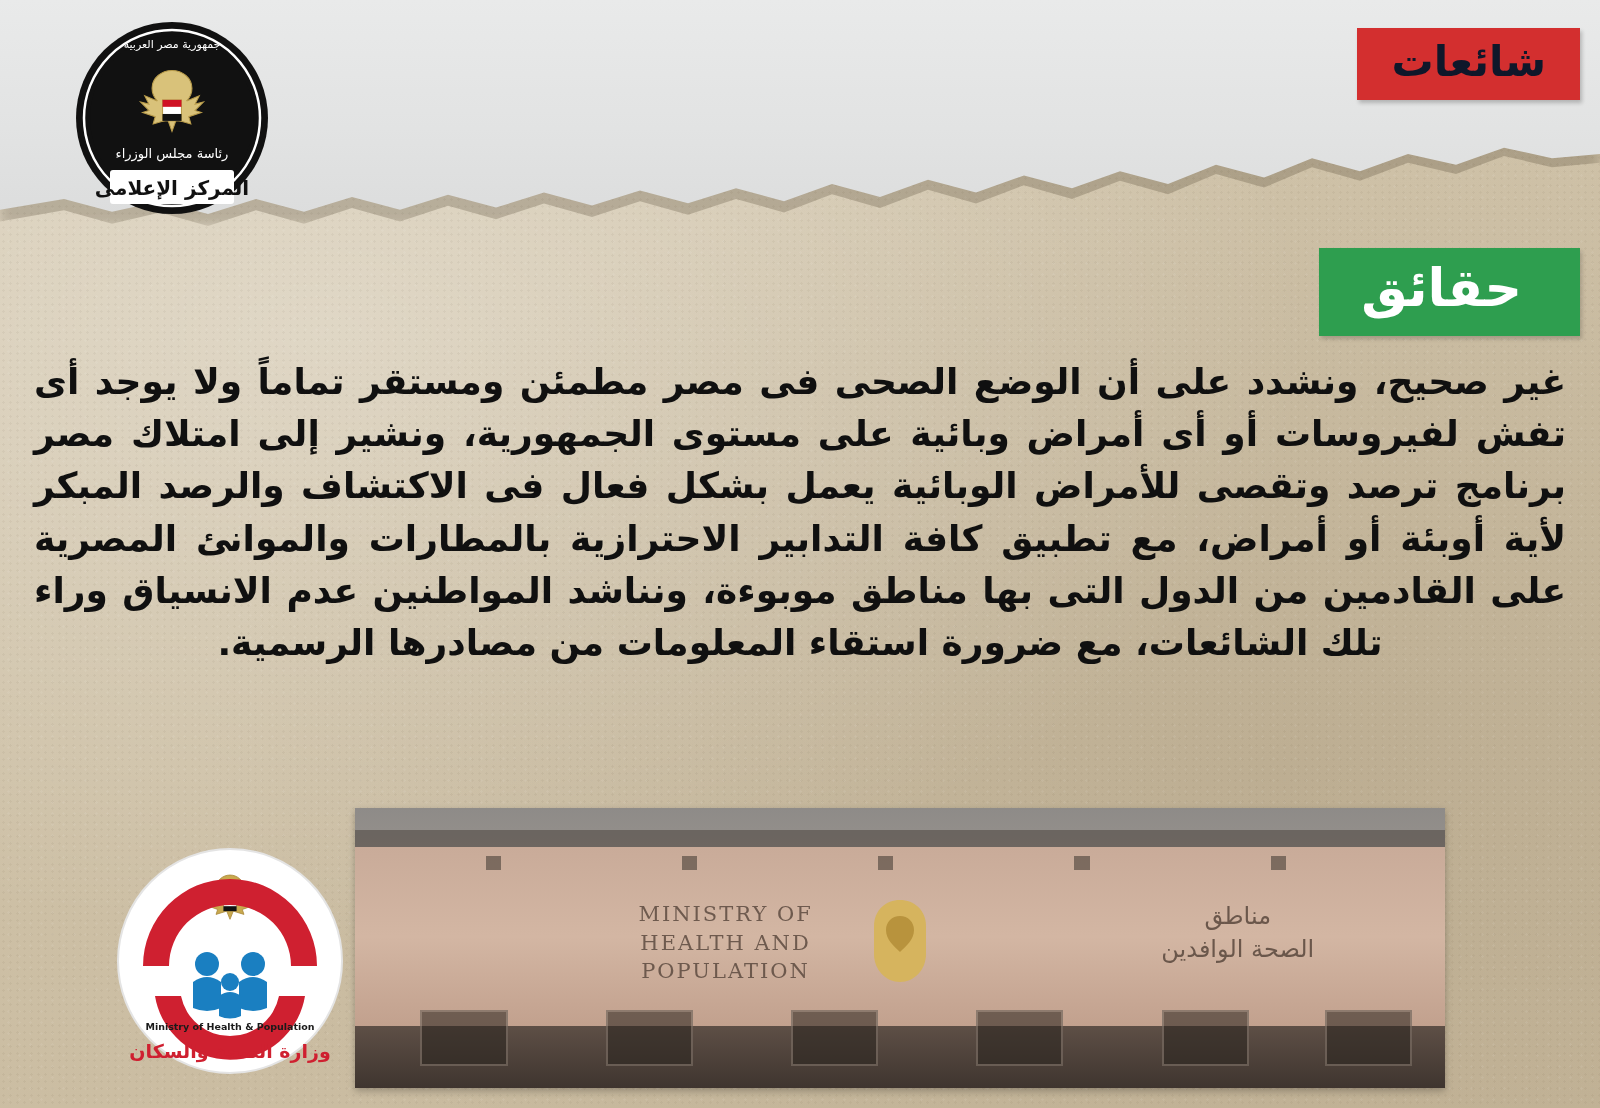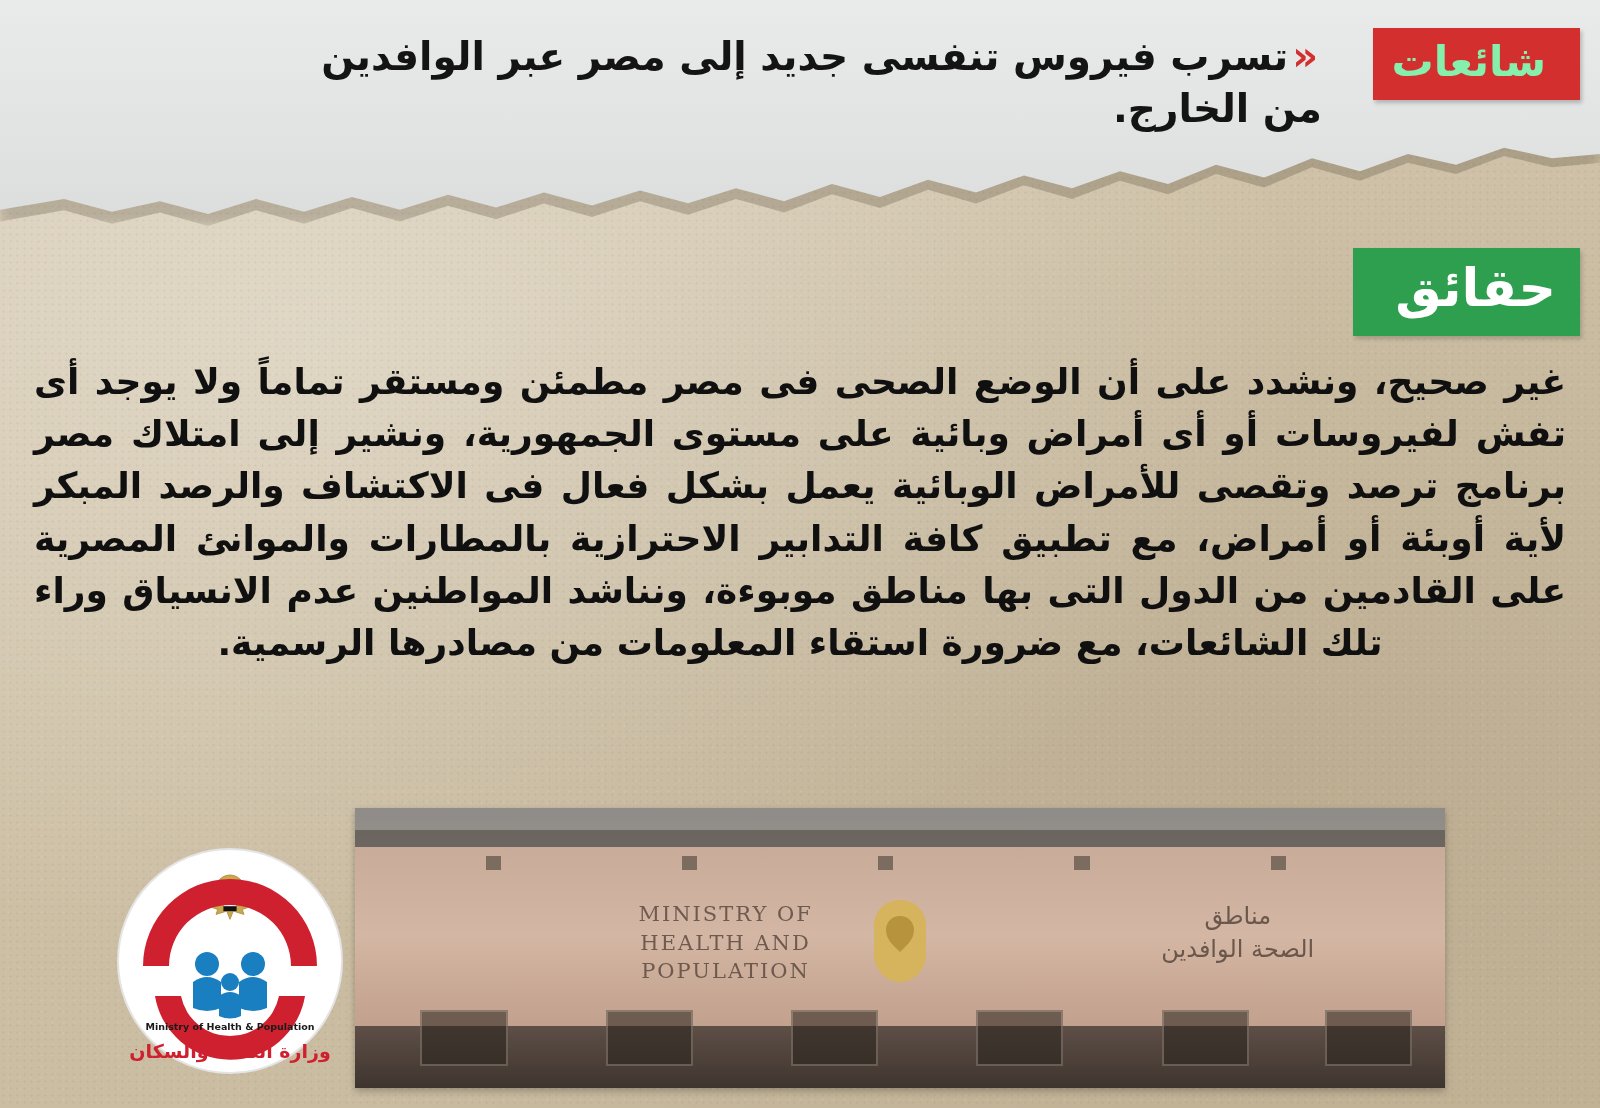--- a/index.html
+++ b/index.html
@@ -76,25 +76,25 @@
       7% 99%, 4% 93%, 0 98%
     );
   }
 
   
   .rumour-badge {
     position: absolute;
     top: 28px;
     right: 20px;
     background: #d32f2f;
-    color: #86efac;
+    color: #0f172a;
     font-size: 42px;
     font-weight: bold;
     line-height: 1;
-    padding: 13px 34px 17px 18px;
+    padding: 13px 34px 17px 34px;
     letter-spacing: 0;
     z-index: 6;
     box-shadow: 2px 3px 4px rgba(0,0,0,.22);
   }
 
   .rumour-text {
     position: absolute;
     top: 30px;
     right: 278px;
     width: 1040px;
@@ -125,21 +125,21 @@
   
   .facts-badge {
     position: absolute;
     top: 248px;
     right: 20px;
     background: #2e9e4f;
     color: #ffffff;
     font-size: 52px;
     font-weight: bold;
     line-height: 1;
-    padding: 14px 24px 22px 42px;
+    padding: 14px 58px 22px 42px;
     z-index: 6;
     box-shadow: 2px 3px 4px rgba(0,0,0,.18);
   }
 
   .ministry-line {
     position: absolute;
     top: 280px;
     right: 300px;
     font-size: 34px;
     font-weight: bold;
@@ -256,26 +256,41 @@
   }
 </style>
 </head>
 <body>
 
 <div class="poster">
 
   <div class="top-strip-shadow"></div>
   <div class="top-strip"></div>
 
+  <div class="cabinet-logo">
+    <svg viewBox="0 0 200 200" width="200" height="200">
+      <circle cx="100" cy="100" r="96" fill="#111111"></circle>
+      <circle cx="100" cy="100" r="88" fill="none" stroke="#ffffff" stroke-width="2.5"></circle>
+      <circle cx="100" cy="100" r="82" fill="#111111"></circle>
+
+      <g transform="translate(100,84) scale(1.05)">
+        <path d="M0,-30 C10,-30 19,-23 19,-13 C19,-6 14,-1 14,-1 L26,-6 L22,2 L30,0 L22,8 L28,10 L16,14 L18,21 L4,17 L0,28 L-4,17 L-18,21 L-16,14 L-28,10 L-22,8 L-30,0 L-22,2 L-26,-6 L-14,-1 C-14,-1 -19,-6 -19,-13 C-19,-23 -10,-30 0,-30 Z" fill="#d9c27a" stroke="#b89b4a" stroke-width="1"></path>
+        <rect x="-9" y="-2" width="18" height="20" fill="#ffffff" stroke="#b89b4a" stroke-width="1"></rect>
+        <rect x="-9" y="-2" width="18" height="6.6" fill="#cf1124"></rect>
+        <rect x="-9" y="11.4" width="18" height="6.6" fill="#111111"></rect>
+      </g>
+      <text x="100" y="30" text-anchor="middle" fill="#ffffff" font-size="11" font-family="DejaVu Sans, sans-serif">جمهورية مصر العربية</text>
+      <text x="100" y="140" text-anchor="middle" fill="#ffffff" font-size="13" font-family="DejaVu Sans, sans-serif">رئاسة مجلس الوزراء</text>
+      <rect x="38" y="152" width="124" height="34" rx="3" fill="#ffffff"></rect>
+      <text x="100" y="177" text-anchor="middle" fill="#111111" font-size="20" font-weight="bold" font-family="DejaVu Sans, sans-serif">المركز الإعلامى</text>
+    </svg>
+  </div>
 
   <div class="rumour-badge">شائعات</div>
 
-  <div class="rumour-text">
-    <span class="chev-red">«</span><span>تسرب فيروس تنفسى جديد إلى مصر عبر الوافدين من الخارج.</span>
-  </div>
 
   <div class="facts-badge">حقائق</div>
 
 
   <div class="fact-body">غير صحيح، ونشدد على أن الوضع الصحى فى مصر مطمئن ومستقر تماماً ولا يوجد أى تفش لفيروسات أو أى أمراض وبائية على مستوى الجمهورية، ونشير إلى امتلاك مصر برنامج ترصد وتقصى للأمراض الوبائية يعمل بشكل فعال فى الاكتشاف والرصد المبكر لأية أوبئة أو أمراض، مع تطبيق كافة التدابير الاحترازية بالمطارات والموانئ المصرية على القادمين من الدول التى بها مناطق موبوءة، ونناشد المواطنين عدم الانسياق وراء تلك الشائعات، مع ضرورة استقاء المعلومات من مصادرها الرسمية.</div>
 
   <div class="photo">
     <div class="sky"></div>
     <div class="band"></div>
     <div class="facade"></div>

